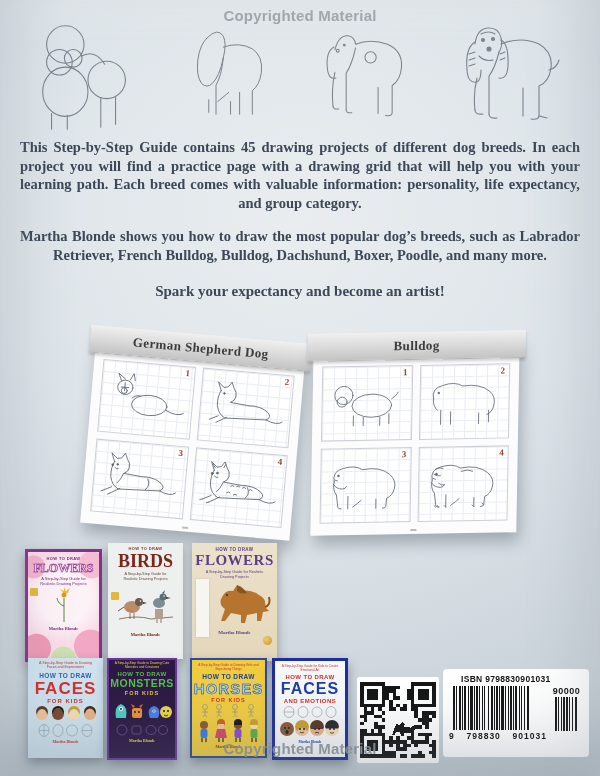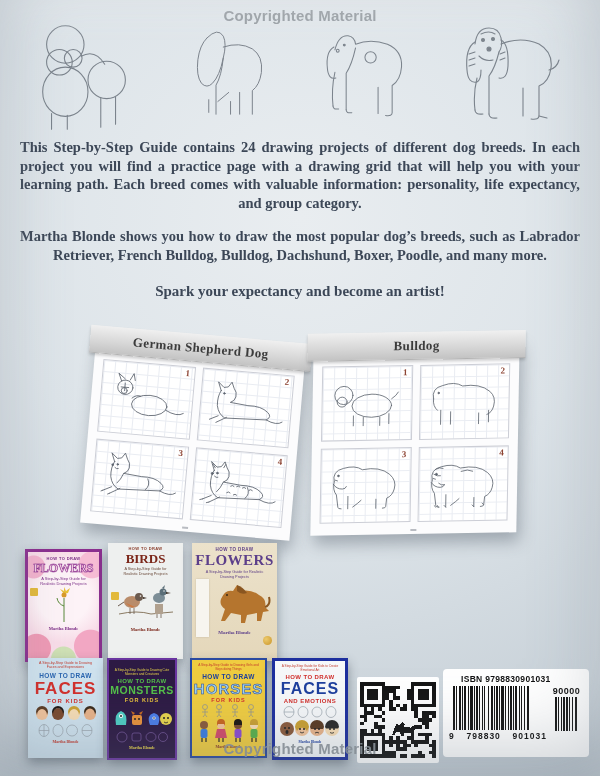--- a/index.html
+++ b/index.html
@@ -53,41 +53,41 @@
       radial-gradient(circle at 90% 12%,#f6bcd4 0 13px,transparent 14px),
       radial-gradient(circle at 8% 14%,#f3b3ce 0 11px,transparent 12px),
       radial-gradient(circle at 50% 100%,#cfe0b5 0 12px,transparent 13px),
       radial-gradient(circle at 50% 42%,#fdf3f7 0 26px,transparent 46px),#f8dce8;}
   .bk-flowers .srs{font-size:4px;color:#7a2d86;margin-top:4px;}
   .bk-flowers .ttl{font-size:12px;color:#f3cfe3;-webkit-text-stroke:.5px #8b2f8f;text-shadow:0 0 1px #8b2f8f;margin-top:1px;}
   .bk-flowers .tag{font-size:4px;color:#7a2d86;width:54px;margin-top:2px;}
   .bk-flowers .auth{font-size:4.5px;color:#7a2d86;margin-top:2px;}
   .bk-birds{left:108px;top:543px;width:75px;height:116px;background:#eef0ef;padding-top:3px;box-sizing:border-box;}
   .bk-birds .srs{font-size:4px;color:#8a3c2a;}
-  .bk-birds .ttl{font-size:13px;color:#7b2619;margin-top:1px;text-align:right;}
+  .bk-birds .ttl{font-size:18px;color:#7b2619;margin-top:1px;text-align:right;}
   .bk-birds .tag{font-size:3.8px;color:#6b4a3a;width:56px;margin-top:2px;}
   .bk-birds .auth{font-size:4.5px;color:#7b2619;margin-top:3px;}
   .bk-badge{position:absolute;left:3px;top:42%;width:8px;height:8px;background:#e2b93b;border-radius:1px;}
   .bk-horses{left:192px;top:543px;width:85px;height:118px;background:linear-gradient(#ece2cb,#e4d7ba);padding-top:4px;box-sizing:border-box;}
   .bk-horses .srs{font-size:4.5px;color:#5d3f86;}
   .bk-horses .ttl{font-size:15px;color:#5c3f8a;letter-spacing:.5px;margin-top:1px;}
   .bk-horses .tag{font-size:3.8px;color:#5d3f86;width:62px;margin-top:2px;}
   .bk-horses .auth{font-size:5px;color:#5c3f8a;margin-top:3px;}
   .bk-strip{position:absolute;left:4px;top:36px;width:13px;height:58px;background:#f7f5ef;
     box-shadow:0 0 2px rgba(0,0,0,.15);}
   .bk-coin{position:absolute;right:5px;bottom:16px;width:9px;height:9px;border-radius:50%;
     background:radial-gradient(circle at 35% 35%,#edca6d,#c99428);}
   .bk-faces{left:28px;top:658px;width:75px;height:100px;background:#cfe2ee;padding-top:3px;box-sizing:border-box;}
   .bk-faces .tag{font-size:3.6px;color:#c23b2e;width:60px;}
   .bk-faces .srs{font-size:6.5px;color:#2b66b0;margin-top:2px;}
   .bk-faces .ttl{font-family:"Liberation Sans",sans-serif;font-weight:800;font-size:17px;color:#d2302c;letter-spacing:1px;margin-top:1px;}
   .bk-faces .sub{font-size:6px;font-weight:800;color:#d2302c;letter-spacing:1px;margin-top:1px;}
   .bk-faces .auth{font-size:4px;color:#c23b2e;margin-top:2px;}
   .bk-monsters{left:107px;top:658px;width:70px;height:102px;background:#2d1a44;border:2px solid #6a35a0;
-    box-sizing:border-box;padding-top:8px;}
+    box-sizing:border-box;padding-top:1px;}
   .bk-monsters .tag{font-size:3.2px;color:#e8d44c;width:56px;}
   .bk-monsters .srs{font-size:6px;color:#54c04a;margin-top:2px;}
   .bk-monsters .ttl{font-family:"Liberation Sans",sans-serif;font-weight:800;font-size:10.5px;color:#54c04a;letter-spacing:.5px;margin-top:1px;}
   .bk-monsters .sub{font-size:5.5px;font-weight:800;color:#e8c23a;letter-spacing:1px;margin-top:1px;}
   .bk-monsters .auth{font-size:4px;color:#e8d44c;margin-top:2px;}
   .bk-people{left:190px;top:658px;width:77px;height:100px;background:#f0cd40;border:2px solid #2b4aa0;
     box-sizing:border-box;padding-top:3px;}
   .bk-people .tag{font-size:3.2px;color:#c23b2e;width:62px;}
   .bk-people .srs{font-size:6.5px;color:#1d3f9e;margin-top:2px;}
   .bk-people .ttl{font-family:"Liberation Sans",sans-serif;font-weight:800;font-size:15px;color:#9fd4f0;
@@ -159,21 +159,21 @@
         <circle cx="48" cy="21" r="1.5" fill="#7b838c"></circle>
       <circle cx="44" cy="31" r="2" fill="#7b838c"></circle>
         <path d="M36,16 q8,-4 14,0 M34,38 q6,6 14,4"></path>
       <path d="M56,26 Q76,18 94,26 Q108,34 106,50 Q104,64 94,68 L94,98 Q94,102 86,101 M78,70 V98 M54,34 Q50,50 44,58 L44,96 M32,60 Q28,76 30,92"></path>
       <path d="M44,96 q0,5 8,4 M30,92 q0,5 8,4 M94,98 l8,2 M104,52 q8,-2 10,-10"></path>
       <path d="M24,36 l6,-2 M24,42 l6,-2 M24,48 l6,-2 M60,34 l-5,2 M60,40 l-5,2"></path>
     </svg>
   </div>
 
   <div class="copy">
-    <p>This Step-by-Step Guide contains 24 drawing projects of different dog breeds. In each project you will find a practice page with a drawing grid that will help you with your learning path. Each breed comes with valuable information: personality, life expectancy, and group category.</p>
+    <p>This Step-by-Step Guide contains 45 drawing projects of different dog breeds. In each project you will find a practice page with a drawing grid that will help you with your learning path. Each breed comes with valuable information: personality, life expectancy, and group category.</p>
     <p>Martha Blonde shows you how to draw the most popular dog’s breeds, such as Labrador Retriever, French Bulldog, Bulldog, Dachshund, Boxer, Poodle, and many more.</p>
     <div class="spark">Spark your expectancy and become an artist!</div>
   </div>
 
   <div class="page page-left">
     <div class="page-banner">German Shepherd Dog</div>
     <div class="panels">
       <div class="panel">
         <span class="num">1</span>
         <svg viewBox="0 0 100 62">

